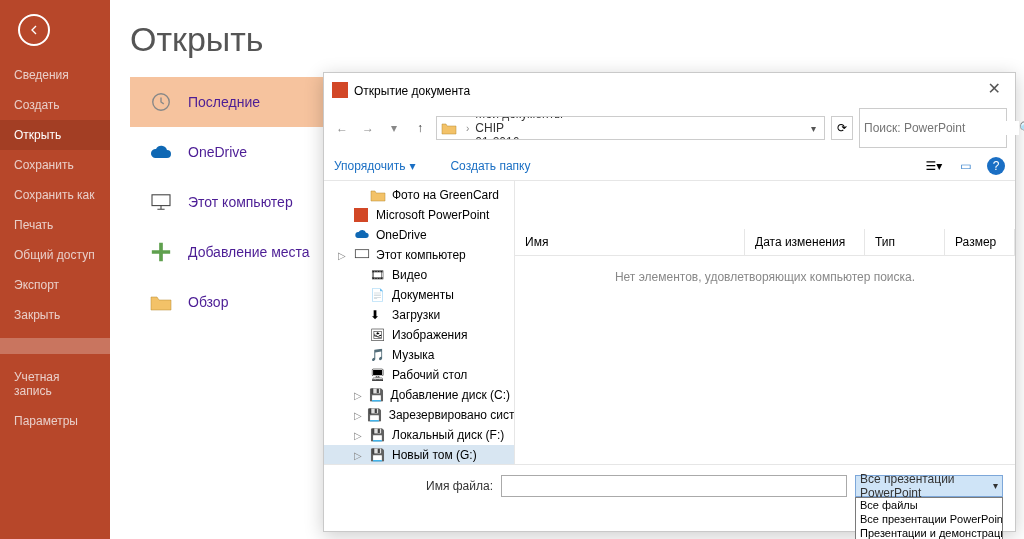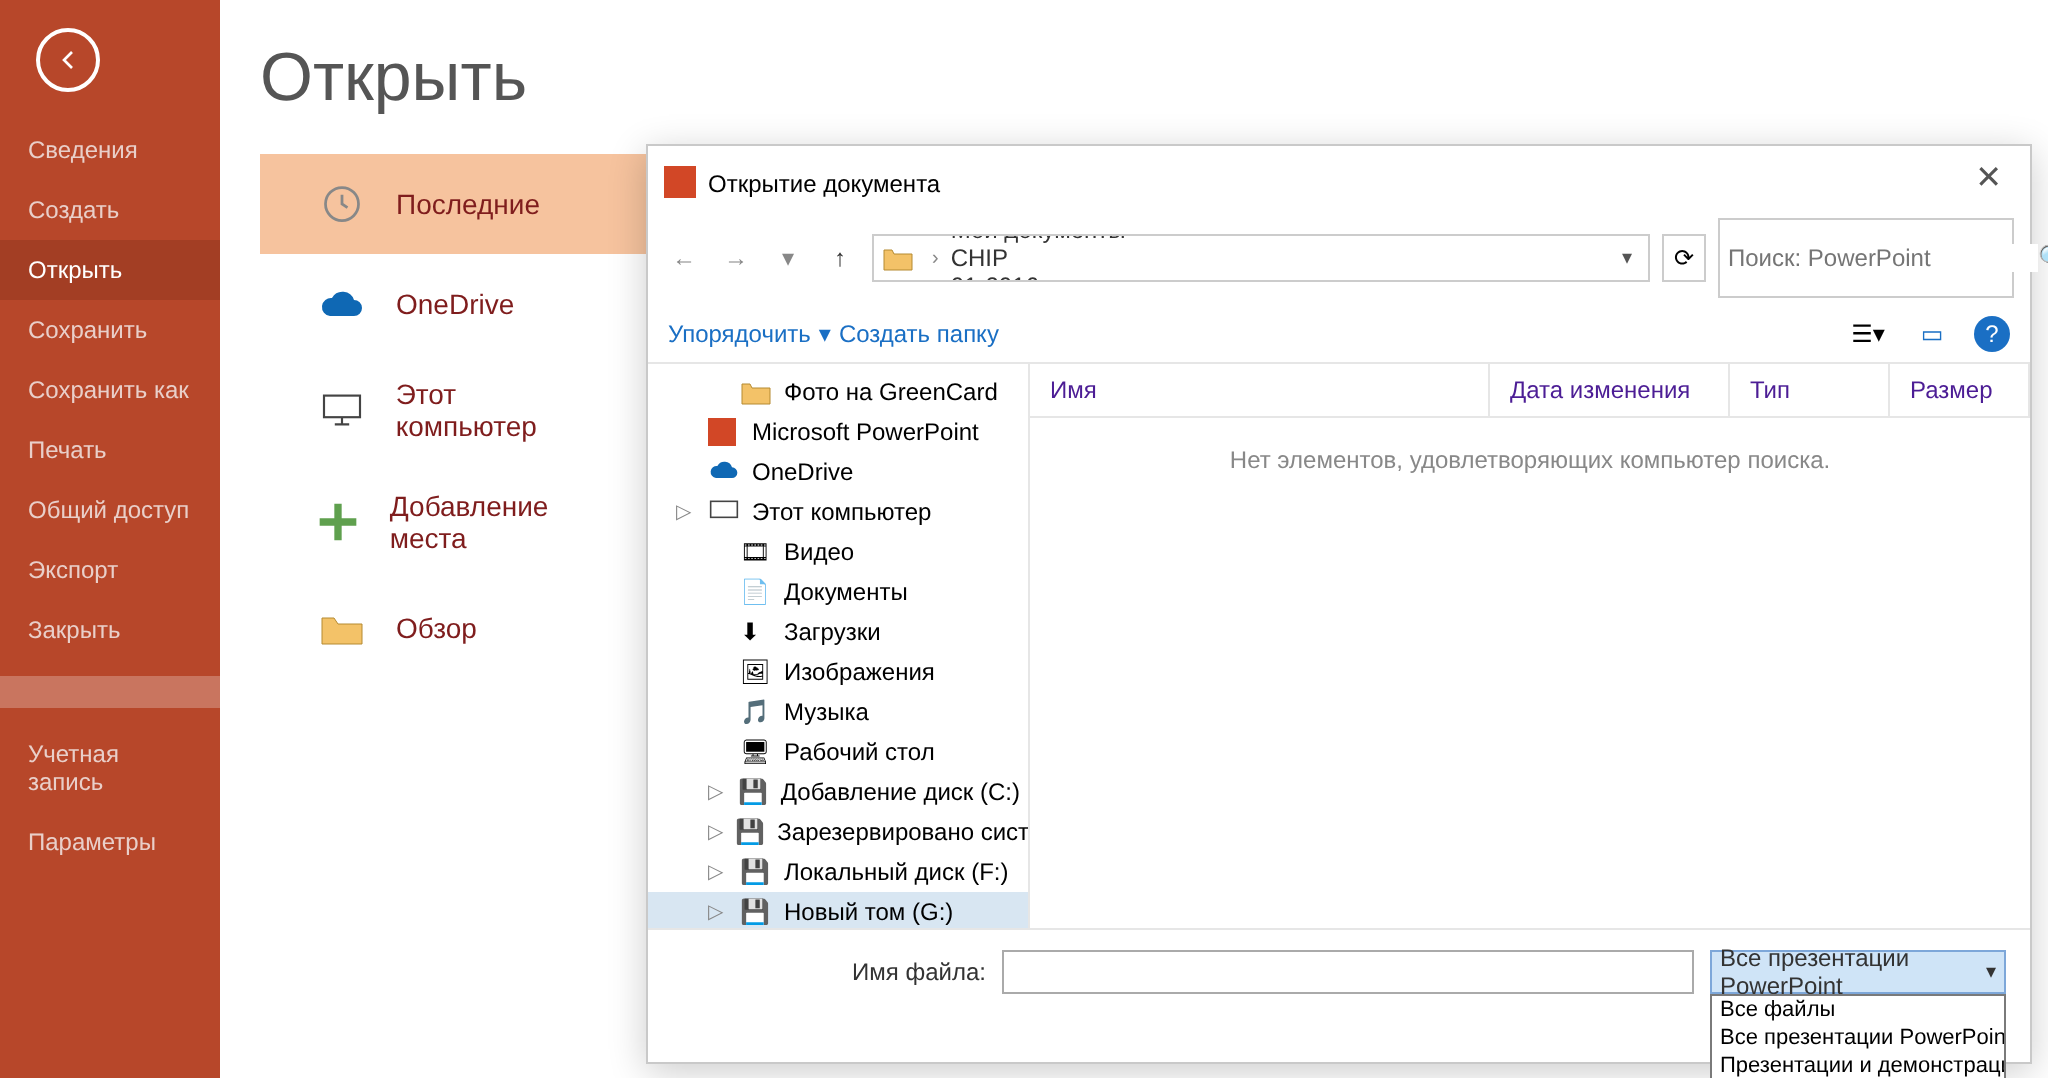--- a/index.html
+++ b/index.html
@@ -13,21 +13,21 @@
 .pp-nav { list-style: none; }
 .pp-nav li { padding: 8px 14px; cursor: pointer; color: #e9cfc9; }
 .pp-nav li.active { background: #a33e24; color: #fff; }
 .pp-nav .sep { height: 1px; background: rgba(255,255,255,.25); margin: 8px 0; }
 
 .pp-main { flex: 1; background: #fff; padding: 20px 0 0 20px; position: relative; }
 .pp-title { font-size: 34px; font-weight: 300; color: #555; margin-bottom: 18px; }
 .pp-apptitle { position: absolute; top: 6px; left: 50%; transform: translateX(-50%); color: #aaa; font-size: 12px; }
 
 .loc-list { list-style: none; width: 200px; }
-.loc-list li { display: flex; align-items: center; gap: 14px; padding: 12px 28px; font-size: 14px; color: #7f1d1d; cursor: pointer; }
+.loc-list li { display: flex; align-items: center; gap: 14px; padding: 12px 18px; font-size: 14px; color: #4c1d95; cursor: pointer; }
 .loc-list li.sel { background: #f6c39e; }
 .loc-icon { width: 26px; height: 26px; display: flex; align-items: center; justify-content: center; }
 
 
 .dlg { position: absolute; left: 323px; top: 72px; width: 693px; height: 460px; background: #fff; border: 1px solid #c9c9c9; box-shadow: 0 4px 18px rgba(0,0,0,.2); display: flex; flex-direction: column; font-size: 12px; }
 .dlg-title { display: flex; align-items: flex-end; padding: 6px 8px; }
 .dlg-title .ic { width: 16px; height: 16px; margin-right: 6px; background: #d24726; }
 .dlg-title .close { margin-left: auto; font-size: 16px; color: #555; cursor: pointer; padding: 0 6px; }
 
 .dlg-nav { display: flex; align-items: center; padding: 4px 8px; gap: 6px; }
@@ -36,35 +36,35 @@
 .crumbs { flex: 1; display: flex; align-items: center; height: 24px; border: 1px solid #ccc; padding: 0 4px; overflow: hidden; }
 .crumbs .fic { width: 16px; height: 14px; margin-right: 6px; }
 .crumb { display: flex; align-items: center; gap: 3px; color: #333; cursor: pointer; white-space: nowrap; }
 .crumb .chev { color: #888; font-size: 10px; margin: 0 3px; }
 .crumbs .endchev { margin-left: auto; color: #555; font-size: 10px; padding: 0 4px; }
 .refresh { width: 22px; height: 24px; border: 1px solid #ccc; display: flex; align-items: center; justify-content: center; cursor: pointer; }
 .search { width: 148px; height: 40px; border: 1px solid #ccc; display: flex; align-items: center; padding: 0 4px; }
 .search input { border: none; outline: none; flex: 1; font-size: 12px; color: #888; }
 .search .mic { color: #888; }
 
-.dlg-tool { display: flex; align-items: center; padding: 4px 10px; border-bottom: 1px solid #e6e6e6; gap: 4px; }
+.dlg-tool { display: flex; align-items: center; padding: 4px 10px; border-bottom: 1px solid #e6e6e6; gap: 35px; }
 .dlg-tool a { color: #1a6fc4; cursor: pointer; font-size: 12px; display: flex; align-items: center; gap: 4px; }
 .dlg-tool .right { margin-left: auto; display: flex; align-items: center; gap: 10px; }
 .toolicon { width: 22px; height: 20px; display: flex; align-items: center; justify-content: center; cursor: pointer; }
 .help { width: 18px; height: 18px; border-radius: 50%; background: #1a6fc4; color: #fff; font-size: 12px; display: flex; align-items: center; justify-content: center; cursor: pointer; }
 
 .dlg-body { flex: 1; display: flex; overflow: hidden; border-bottom: 1px solid #e6e6e6; }
 .tree { width: 200px; border-right: 1px solid #e6e6e6; overflow-y: auto; padding: 4px 0; }
 .tree-item { display: flex; align-items: center; gap: 6px; padding: 3px 4px 3px 14px; cursor: pointer; white-space: nowrap; }
 .tree-item.indent { padding-left: 30px; }
 .tree-item.sel { background: #d8e6f2; }
 .tree-item .tw { color: #888; font-size: 10px; width: 10px; display: inline-block; }
 .tree-item .ic { width: 16px; height: 14px; display: inline-block; }
 .listing { flex: 1; display: flex; flex-direction: column; }
-.listhdr { display: flex; border-bottom: 1px solid #e6e6e6; color: #4c1d95; }
+.listhdr { display: flex; border-bottom: 1px solid #e6e6e6; color: #000000; margin-top: 48px; }
 .listhdr div { padding: 6px 10px; border-right: 1px solid #e6e6e6; font-size: 12px; }
 .empty { flex: 1; display: flex; justify-content: center; padding-top: 14px; color: #888; }
 
 .dlg-foot { padding: 10px 12px; display: flex; flex-direction: column; gap: 10px; position: relative; }
 .row1 { display: flex; align-items: center; gap: 8px; }
 .row1 label { color: #333; white-space: nowrap; margin-left: 90px; }
 .fname { flex: 1; height: 22px; border: 1px solid #aaa; padding: 0 4px; }
 .ftype { width: 148px; height: 22px; border: 1px solid #7da7d9; background: #cfe4f7; padding: 0 18px 0 4px; position: relative; cursor: pointer; color: #333; display: flex; align-items: center; }
 .ftype .dd { position: absolute; right: 4px; top: 4px; font-size: 10px; color: #333; }
 .row2 { display: flex; align-items: center; justify-content: flex-end; gap: 6px; padding-right: 92px; }

